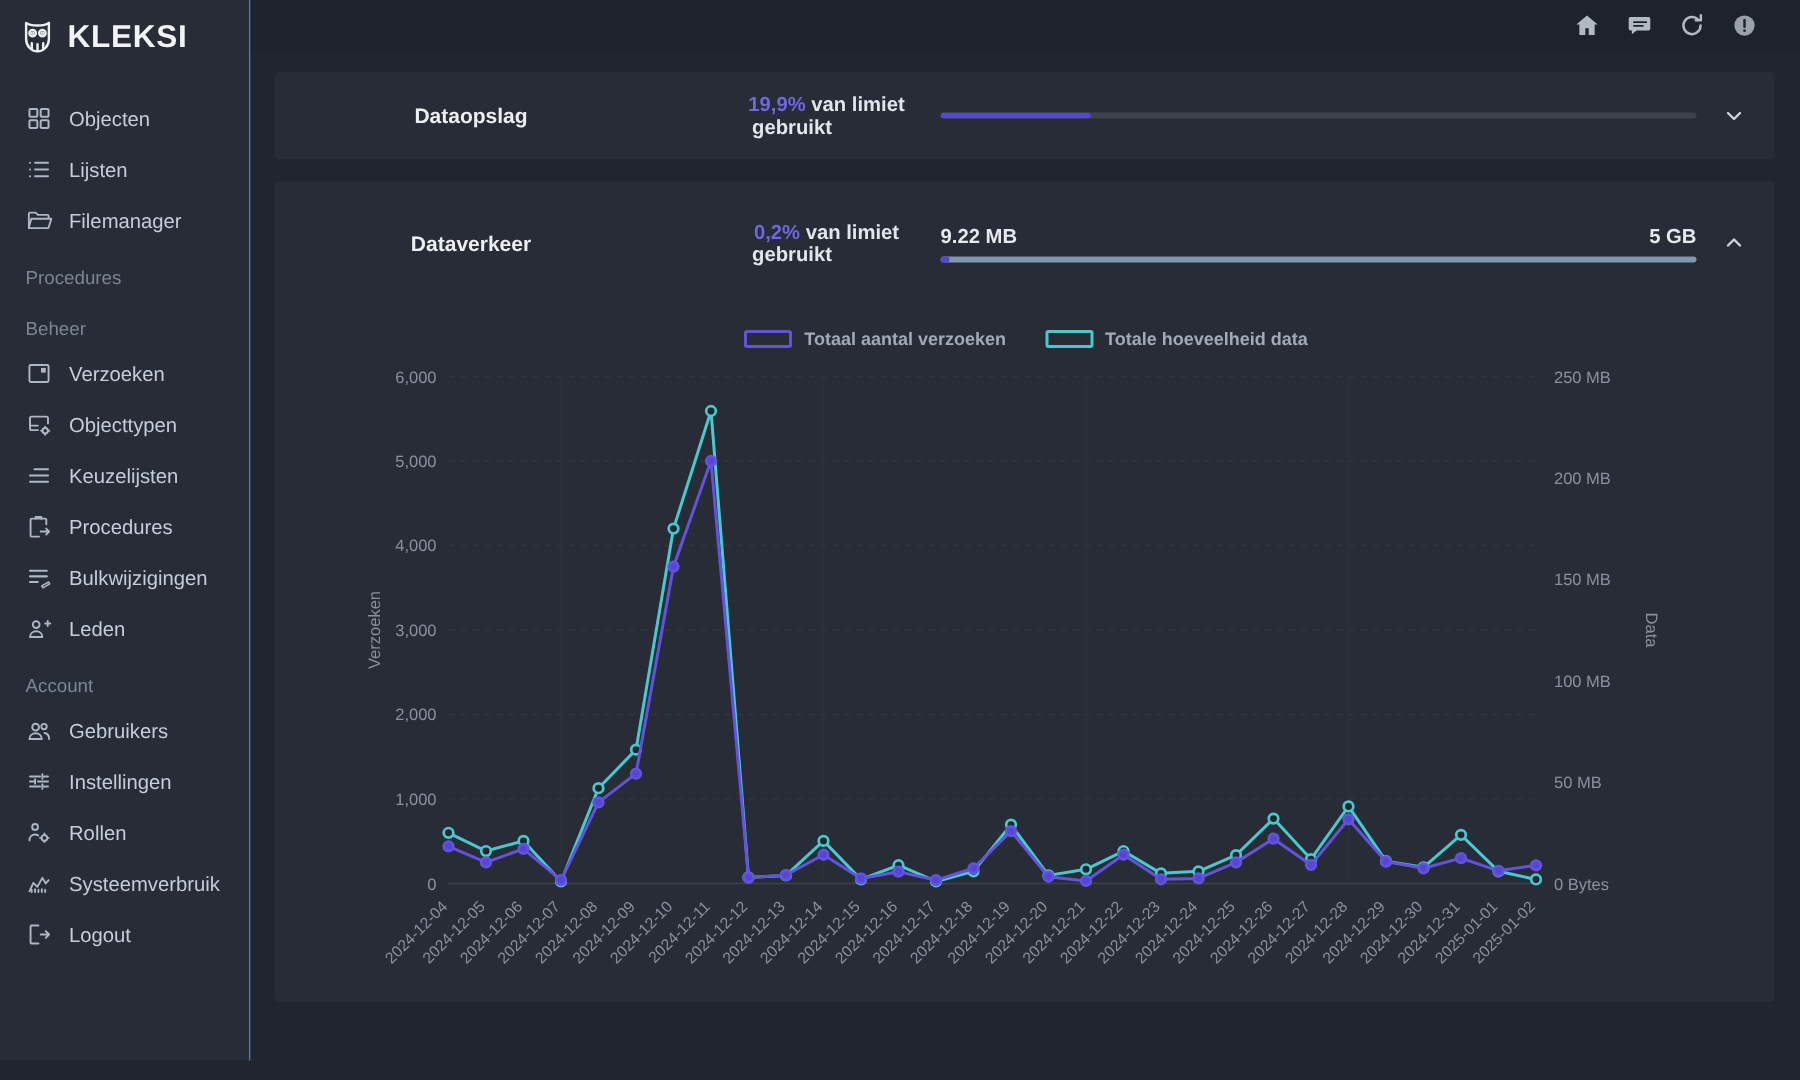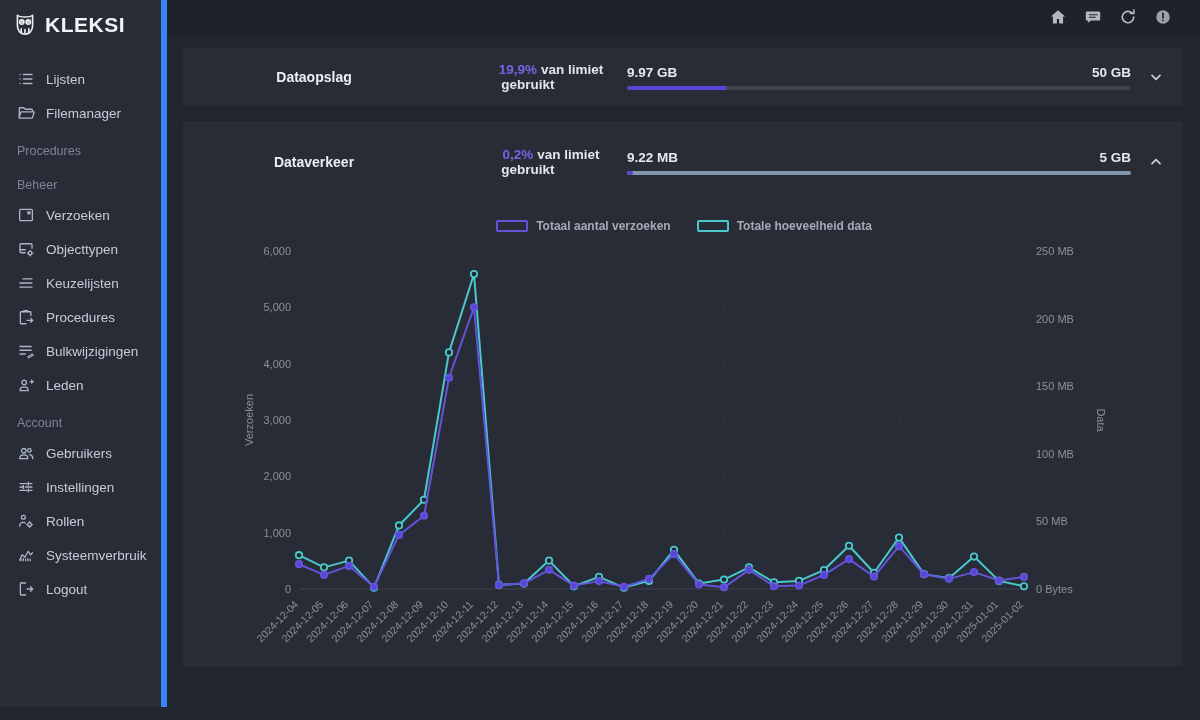--- a/index.html
+++ b/index.html
@@ -5,21 +5,21 @@
   * { margin:0; padding:0; box-sizing:border-box; }
   html,body { width:1200px; height:720px; overflow:hidden; }
   body {
     font-family:"Liberation Sans", sans-serif;
     background:#21252e; color:#e8eaee;
     display:flex;
   }
   
   .sidebar {
     width:167px; flex:0 0 167px; height:707px;
-    background:#272c36; border-right:6px solid #3b82f6;
+    background:#272c36; border-right:1px solid #3b82f6;
     display:flex; flex-direction:column;
   }
   .logo { display:flex; align-items:center; gap:7px; padding:12px 12px 10px 12px; }
   .logo svg { stroke:#eceef2; }
   .logo-text { font-size:21px; font-weight:bold; letter-spacing:.5px; color:#f2f3f5; }
   .nav { margin-top:14px; }
   .nav-heading {
     font-size:12.5px; color:#7d8594; padding:14px 0 6px 17px;
   }
   .nav-item {
@@ -74,20 +74,31 @@
           <circle cx="15" cy="9.3" r="0.4" fill="#eceef2"></circle>
         <path d="M8.5 15.5v3.2 M12 16.2v3.2 M15.5 15.5v3.2"></path>
       </svg>
     </span>
     <span class="logo-text">KLEKSI</span>
   </div>
 
   <nav class="nav">
     <div class="nav-item">
       <span style="display:flex">
+          <svg width="18" height="18" viewBox="0 0 24 24" fill="none" stroke-width="1.8" stroke-linecap="round" stroke-linejoin="round">
+            <rect x="3.5" y="3.5" width="7" height="7" rx="1"></rect>
+            <rect x="13.5" y="3.5" width="7" height="7" rx="1"></rect>
+            <rect x="3.5" y="13.5" width="7" height="7" rx="1"></rect>
+            <rect x="13.5" y="13.5" width="7" height="7" rx="1"></rect>
+          </svg>
+        </span>
+      <span>Objecten</span>
+    </div>
+    <div class="nav-item">
+      <span style="display:flex">
           <svg width="18" height="18" viewBox="0 0 24 24" fill="none" stroke-width="1.8" stroke-linecap="round">
             <path d="M4 6h.01M4 12h.01M4 18h.01"></path>
             <path d="M8.5 6H20M8.5 12H20M8.5 18H20"></path>
           </svg>
         </span>
       <span>Lijsten</span>
     </div>
     <div class="nav-item">
       <span style="display:flex">
           <svg width="18" height="18" viewBox="0 0 24 24" fill="none" stroke-width="1.7" stroke-linecap="round" stroke-linejoin="round">
@@ -233,24 +244,20 @@
         </svg></span>
   </header>
 
   <main class="main">
 
     <section class="card card1">
       <div class="card-header">
         <div class="card-title">Dataopslag</div>
         <div class="pct-block"><span class="pct">19,9%</span><span> van limiet gebruikt</span></div>
         <div class="prog">
-          <div class="prog-labels">
-            <span>9.97 GB</span>
-            <span>50 GB</span>
-          </div>
           <div class="bar bar-dark">
             <div class="bar-fill" style="width: 19.9%;"></div>
           </div>
         </div>
         <div class="chev">
           <svg width="16" height="16" viewBox="0 0 24 24" fill="none" stroke="#cfd4dc" stroke-width="2.4" stroke-linecap="round" stroke-linejoin="round">
               <polyline points="6,9.5 12,15.5 18,9.5"></polyline>
             </svg>
         </div>
       </div>

